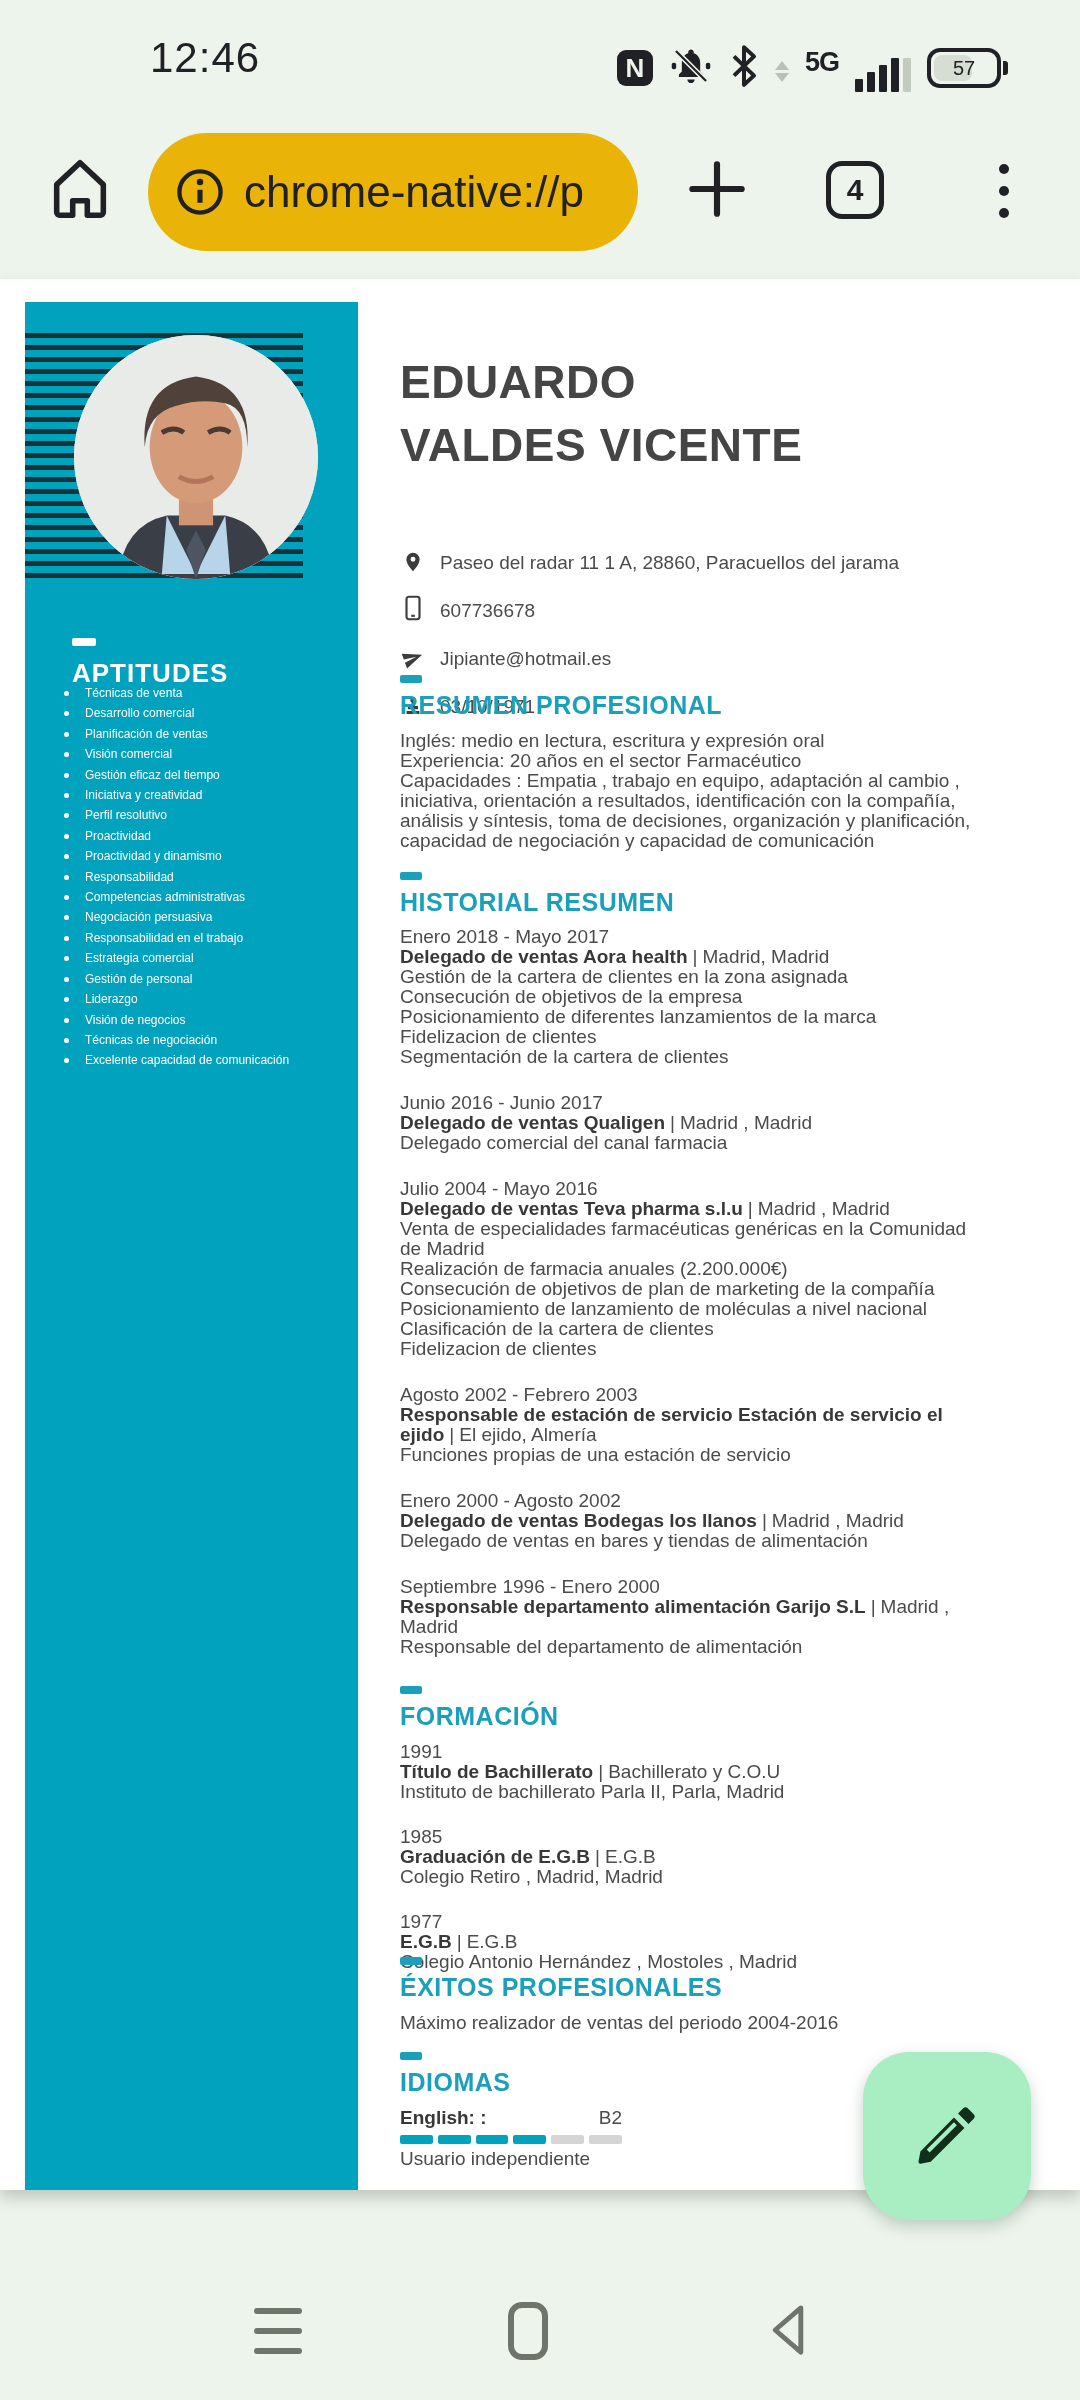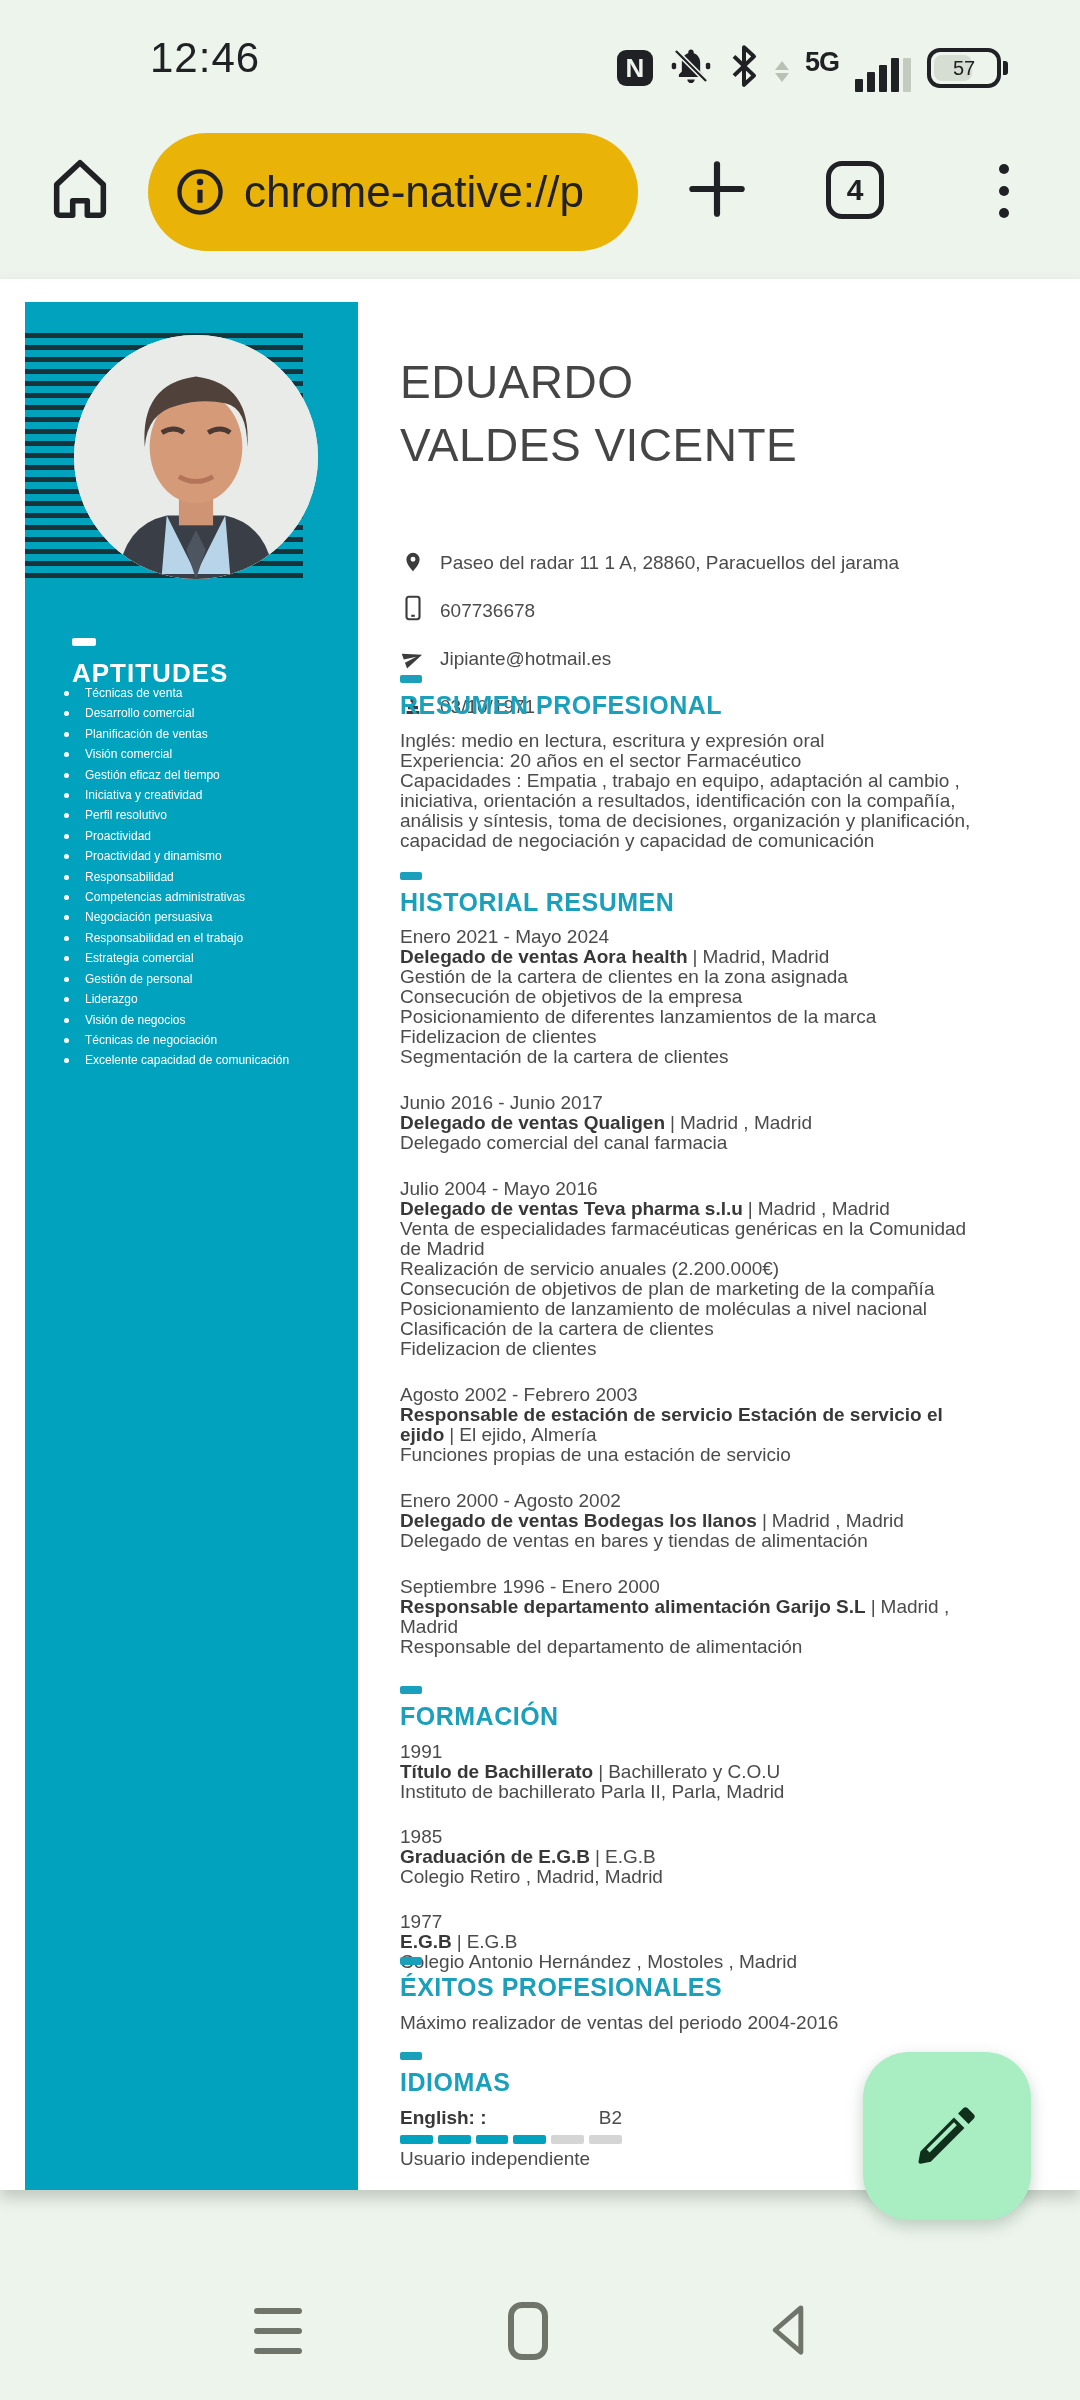--- a/index.html
+++ b/index.html
@@ -56,21 +56,21 @@
   .stripes{position:absolute;left:0;top:31px;width:278px;height:247px;
     background:repeating-linear-gradient(180deg,#16343a 0 5px,rgba(0,0,0,0) 5px 12px);}
   .photo{position:absolute;left:49px;top:33px;width:244px;height:244px;border-radius:50%;overflow:hidden;background:#e9ebe9;}
   .side-dash{position:absolute;left:47px;top:336px;width:24px;height:8px;background:#ffffff;border-radius:2px;}
   .side-title{position:absolute;left:47px;top:356px;color:#fff;font-size:26px;font-weight:700;letter-spacing:1px;}
   .skills{position:absolute;left:30px;top:381px;width:290px;list-style:none;}
   .skills li{position:relative;padding-left:30px;color:#fff;font-size:12px;line-height:20.4px;margin:0;}
   .skills li::before{content:"";position:absolute;left:9px;top:8px;width:5px;height:5px;border-radius:50%;background:#fff;}
   
   .cv-main{position:absolute;left:400px;top:0;width:572px;height:1911px;font-size:19px;line-height:20px;color:var(--body);}
-  .cv-name{position:absolute;left:0;top:72px;font-size:46px;line-height:63px;font-weight:400;color:#454545;letter-spacing:.5px;}
+  .cv-name{position:absolute;left:0;top:72px;font-size:46px;line-height:63px;font-weight:700;color:#454545;letter-spacing:.5px;}
   .contact{position:absolute;left:0;top:246px;}
   .c-row{display:flex;align-items:flex-end;height:48px;}
   .c-ic{width:26px;display:flex;justify-content:center;margin-right:14px;flex:0 0 auto;}
   .sec{position:absolute;left:0;}
   .sec-dash{width:22px;height:8px;background:var(--heading);border-radius:2px;margin-bottom:8px;}
   .sec h2{font-size:25px;line-height:28px;font-weight:700;color:var(--heading);letter-spacing:.5px;margin-bottom:12px;}
   .sec.work h2{margin-bottom:11px;}
   .job{margin-bottom:26px;}
   .edu{margin-bottom:25px;}
   .job-title,.edu-title{font-weight:700;color:var(--bold);}
@@ -266,40 +266,40 @@
         <div>Inglés: medio en lectura, escritura y expresión oral</div>
         <div>Experiencia: 20 años en el sector Farmacéutico</div>
         <div>Capacidades : Empatia , trabajo en equipo, adaptación al cambio , iniciativa, orientación a resultados, identificación con la compañía, análisis y síntesis, toma de decisiones, organización y planificación, capacidad de negociación y capacidad de comunicación</div>
       </div>
 
       <div class="sec work" style="top:593px">
         <div class="sec-dash"></div>
         <h2>HISTORIAL RESUMEN</h2>
 
         <div class="job">
-          <div>Enero 2021 - Mayo 2024</div>
+          <div>Enero 2018 - Mayo 2017</div>
           <div><span class="job-title">Delegado de ventas Aora health</span><span class="pipe">|</span><span>Madrid, Madrid</span></div>
           <div>Gestión de la cartera de clientes en la zona asignada</div>
           <div>Consecución de objetivos de la empresa</div>
           <div>Posicionamiento de diferentes lanzamientos de la marca</div>
           <div>Fidelizacion de clientes</div>
           <div>Segmentación de la cartera de clientes</div>
         </div>
 
         <div class="job">
           <div>Junio 2016 - Junio 2017</div>
           <div><span class="job-title">Delegado de ventas Qualigen</span><span class="pipe">|</span><span>Madrid , Madrid</span></div>
           <div>Delegado comercial del canal farmacia</div>
         </div>
 
         <div class="job">
           <div>Julio 2004 - Mayo 2016</div>
           <div><span class="job-title">Delegado de ventas Teva pharma s.l.u</span><span class="pipe">|</span><span>Madrid , Madrid</span></div>
           <div>Venta de especialidades farmacéuticas genéricas en la Comunidad de Madrid</div>
-          <div>Realización de servicio anuales (2.200.000€)</div>
+          <div>Realización de farmacia anuales (2.200.000€)</div>
           <div>Consecución de objetivos de plan de marketing de la compañía</div>
           <div>Posicionamiento de lanzamiento de moléculas a nivel nacional</div>
           <div>Clasificación de la cartera de clientes</div>
           <div>Fidelizacion de clientes</div>
         </div>
 
         <div class="job">
           <div>Agosto 2002 - Febrero 2003</div>
           <div><span class="job-title">Responsable de estación de servicio Estación de servicio el ejido</span><span class="pipe">|</span><span>El ejido, Almería</span></div>
           <div>Funciones propias de una estación de servicio</div>

